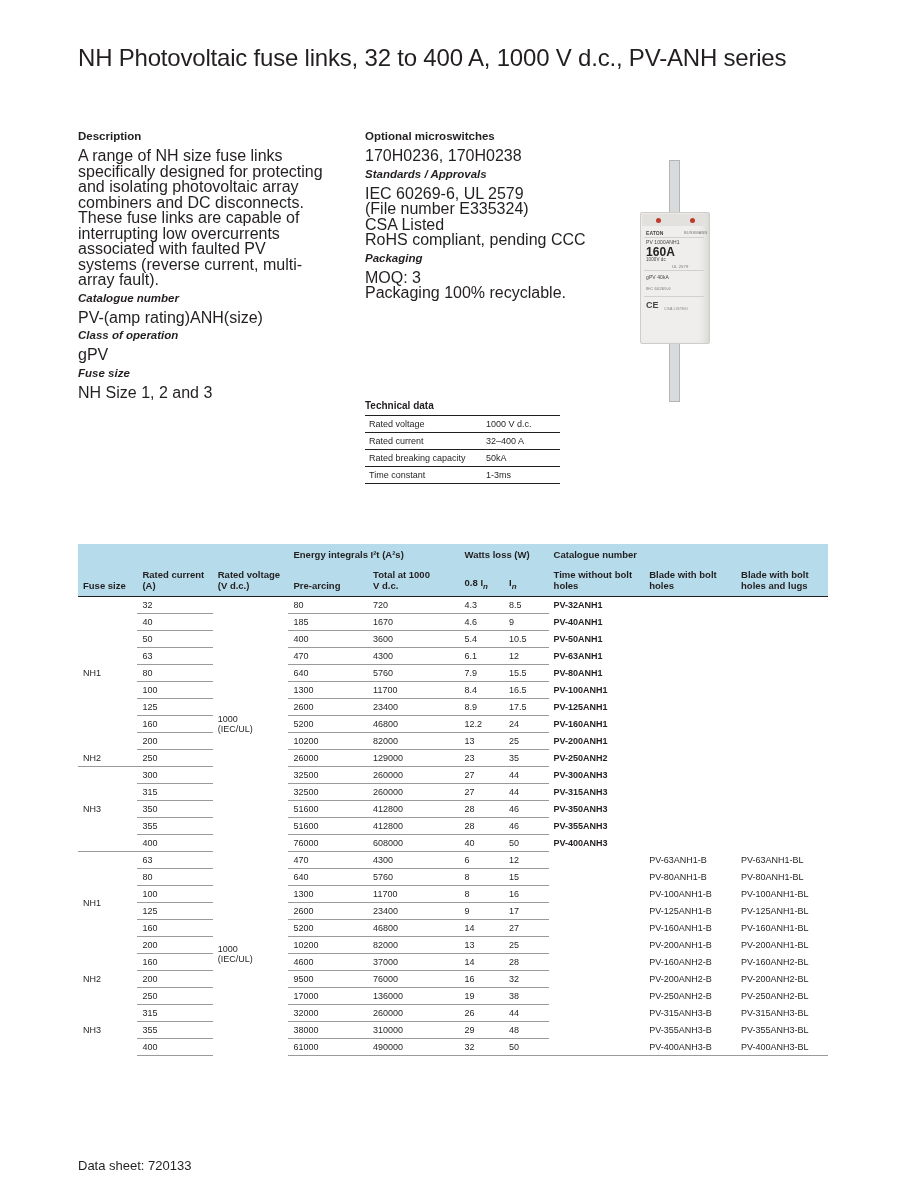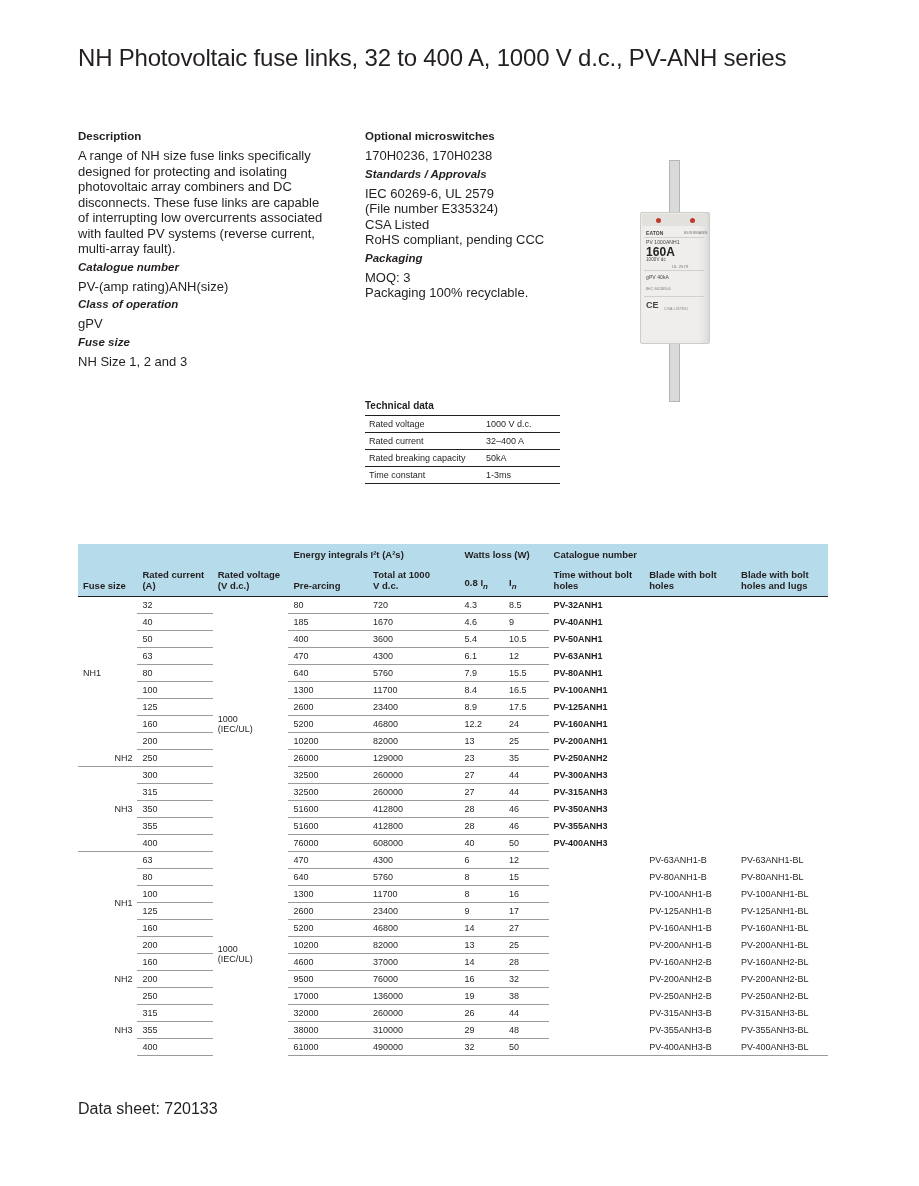--- a/index.html
+++ b/index.html
@@ -36,21 +36,21 @@
   .col-mid  { position: absolute; left: 365px; top: 130px; width: 230px; }
 
   .sec-head {
     font-size: 11.5px;
     font-weight: bold;
     color: #231f20;
     margin: 0 0 6px 0;
   }
   .sec-head.spaced { margin-top: 4px; font-style: italic; }
   .sec-body {
-    font-size: 13px;
+    font-size: 16px;
     line-height: 15.5px;
     color: #231f20;
     margin: 0;
   }
 
   
   .prod-img {
     position: absolute;
     left: 612px;
     top: 160px;
@@ -166,36 +166,36 @@
   table.main th.sub { padding-top: 4px; }
   table.main td {
     padding: 3px 5px;
     vertical-align: middle;
     font-size: 9px;
     border-bottom: 1px solid #9a9a9a;
   }
   td.nb { border-bottom: none; }
   .sep-top td { border-top: 1px solid #231f20; }
   .sep-bot td { border-bottom: 1px solid #231f20; }
-  td.fs { width: 55px; text-align: right; }
+  td.fs { width: 55px; }
   td.rc { width: 72px; }
   td.rv { width: 72px; }
   td.pa { width: 78px; }
   td.ti { width: 92px; }
   td.w8 { width: 38px; }
   td.wi { width: 38px; }
   td.c1 { width: 95px; font-weight: bold; }
   td.c2 { width: 90px; }
   td.c3 { width: 90px; }
   .nobd { border-bottom: none !important; }
   .footer {
     position: absolute;
     left: 78px;
-    top: 1100px;
-    font-size: 16px;
+    top: 1158px;
+    font-size: 13px;
     color: #231f20;
   }
   .sub-in { font-style: italic; }
 </style>
 </head>
 <body>
 
 <div class="page">
 
   <div class="title">NH Photovoltaic fuse links, 32 to 400 A, 1000 V d.c., PV-ANH series</div>

